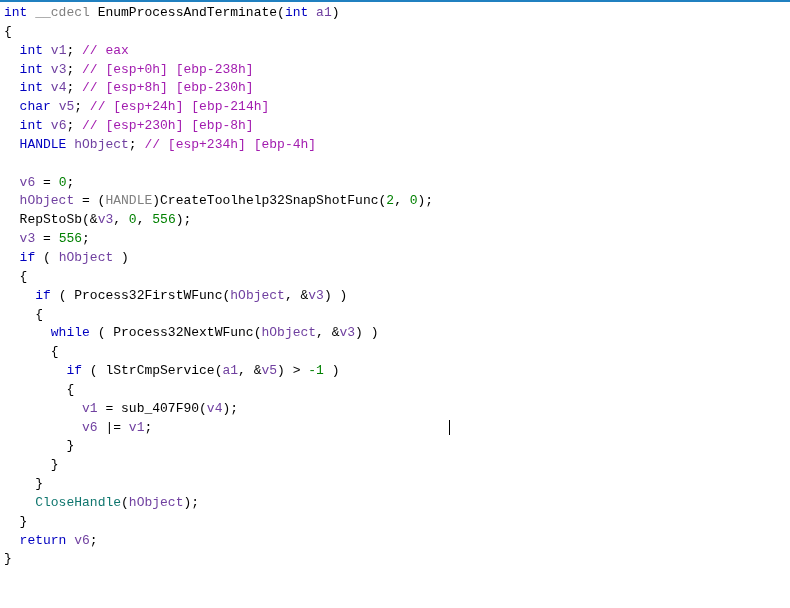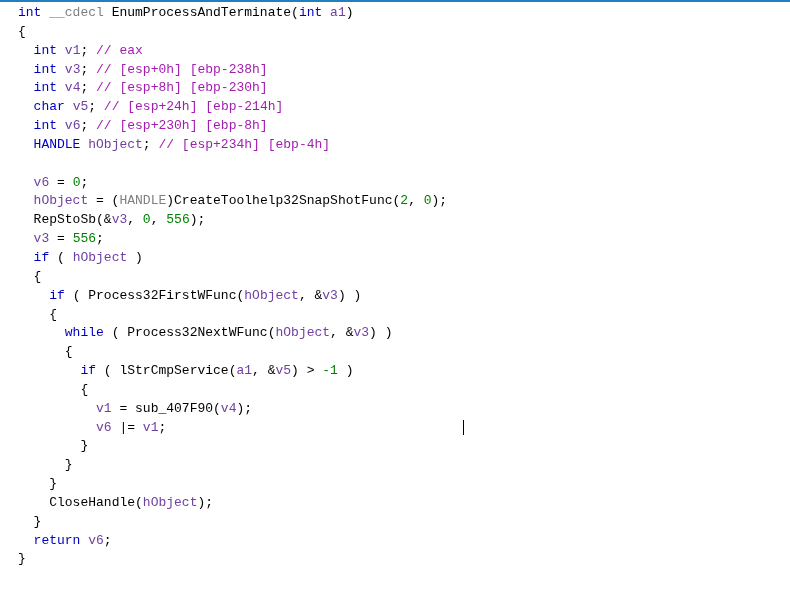--- a/index.html
+++ b/index.html
@@ -17,32 +17,32 @@
       height: 608px;
       overflow: hidden;
       position: relative;
     }
     .top-border {
       height: 2px;
       background: #2080c0;
       width: 100%;
     }
     .code-container {
-      padding: 2px 18px;
+      padding: 2px 4px;
       white-space: pre;
       font-family: Consolas, 'Courier New', monospace;
     }
     .kw { color: #0000c0; }
     .type { color: #0000c0; }
     .funcname { color: #000000; }
     .num { color: #008000; }
     .var { color: #7040a0; }
     .comment { color: #a21caf; }
     .paren { color: #000000; }
-    .call { color: #000000; }
+    .call { color: #0f766e; }
     .gray { color: #808080; }
     .cursor {
       border-left: 1px solid #000;
       display: inline-block;
       height: 15px;
       vertical-align: middle;
     }
     .line { display: block; }
   </style>
 </head>

